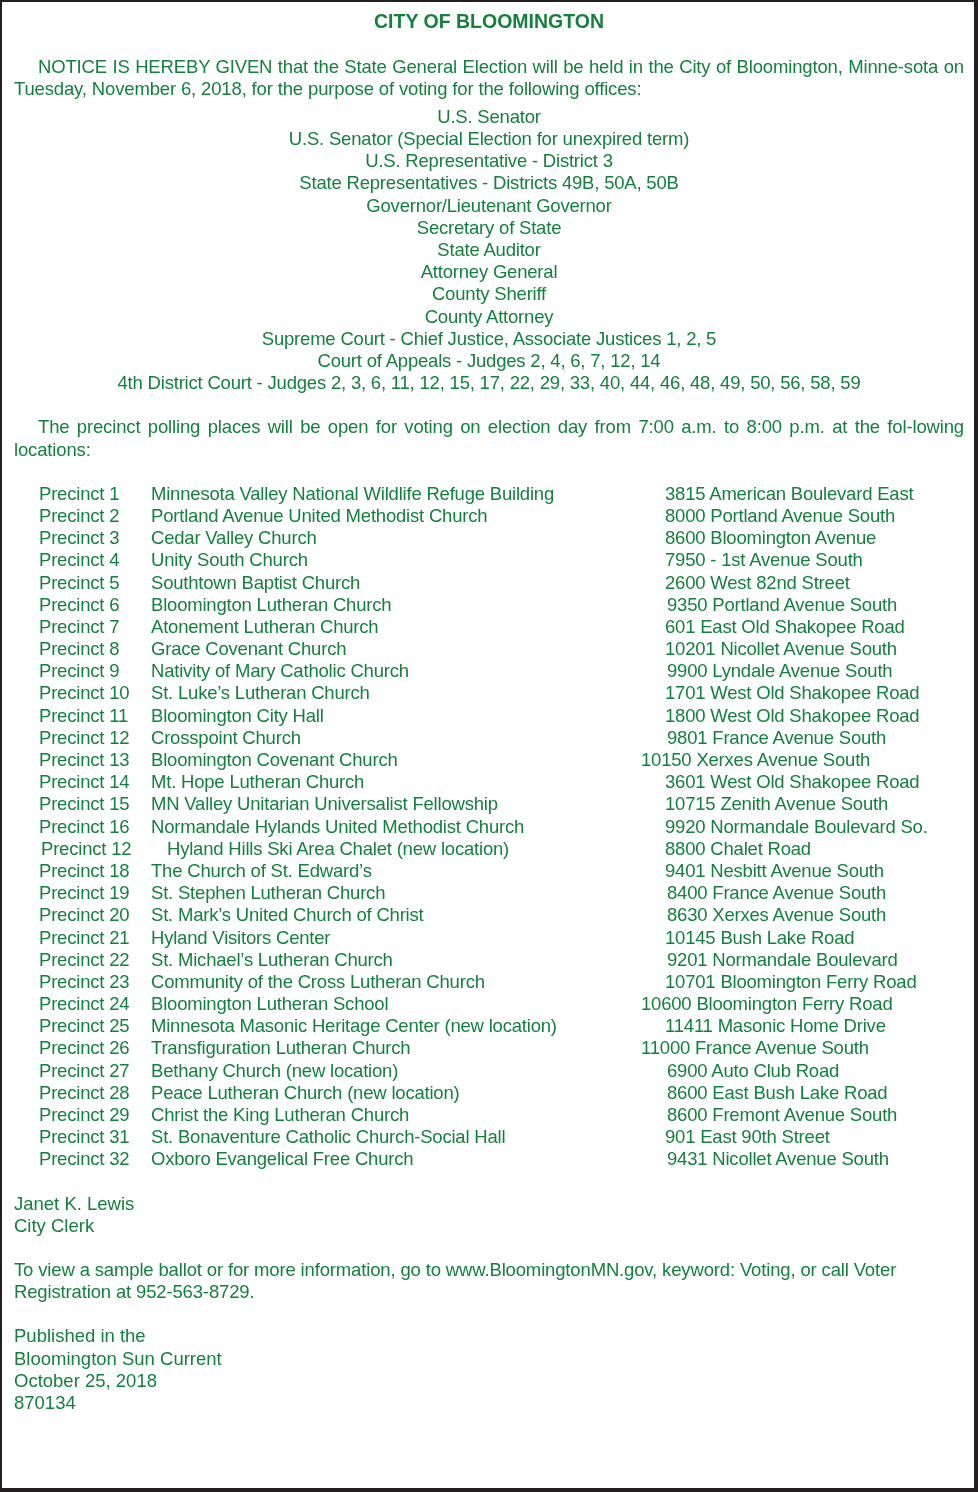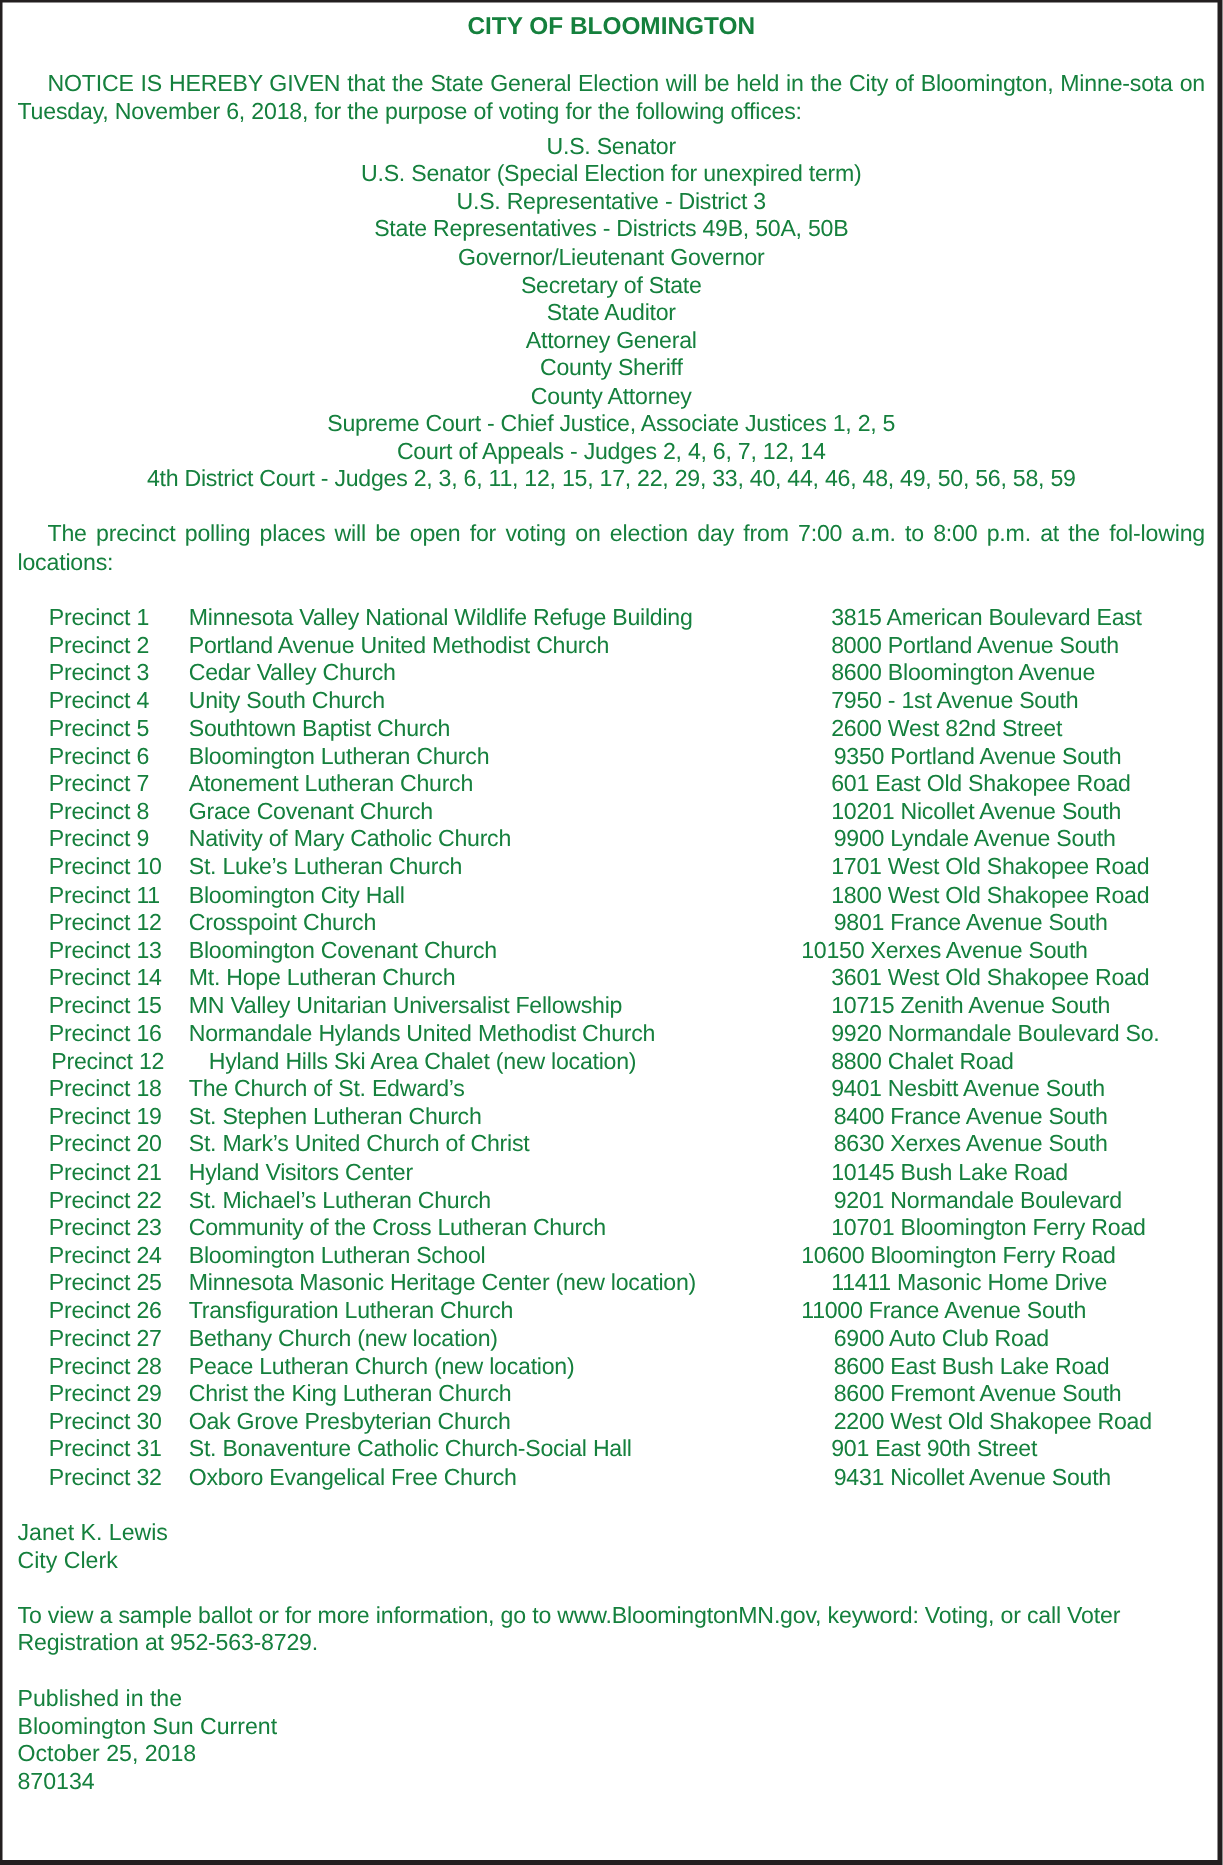--- a/index.html
+++ b/index.html
@@ -249,25 +249,20 @@
     <div class="row a2">
         <span class="num">Precinct 28</span>
         <span class="name">Peace Lutheran Church (new location)</span>
         <span class="addr">8600 East Bush Lake Road</span>
       </div>
     <div class="row a2">
         <span class="num">Precinct 29</span>
         <span class="name">Christ the King Lutheran Church</span>
         <span class="addr">8600 Fremont Avenue South</span>
       </div>
-    <div class="row a2">
-        <span class="num">Precinct 30</span>
-        <span class="name">Oak Grove Presbyterian Church</span>
-        <span class="addr">2200 West Old Shakopee Road</span>
-      </div>
     <div class="row">
         <span class="num">Precinct 31</span>
         <span class="name">St. Bonaventure Catholic Church-Social Hall</span>
         <span class="addr">901 East 90th Street</span>
       </div>
     <div class="row a2">
         <span class="num">Precinct 32</span>
         <span class="name">Oxboro Evangelical Free Church</span>
         <span class="addr">9431 Nicollet Avenue South</span>
       </div>

